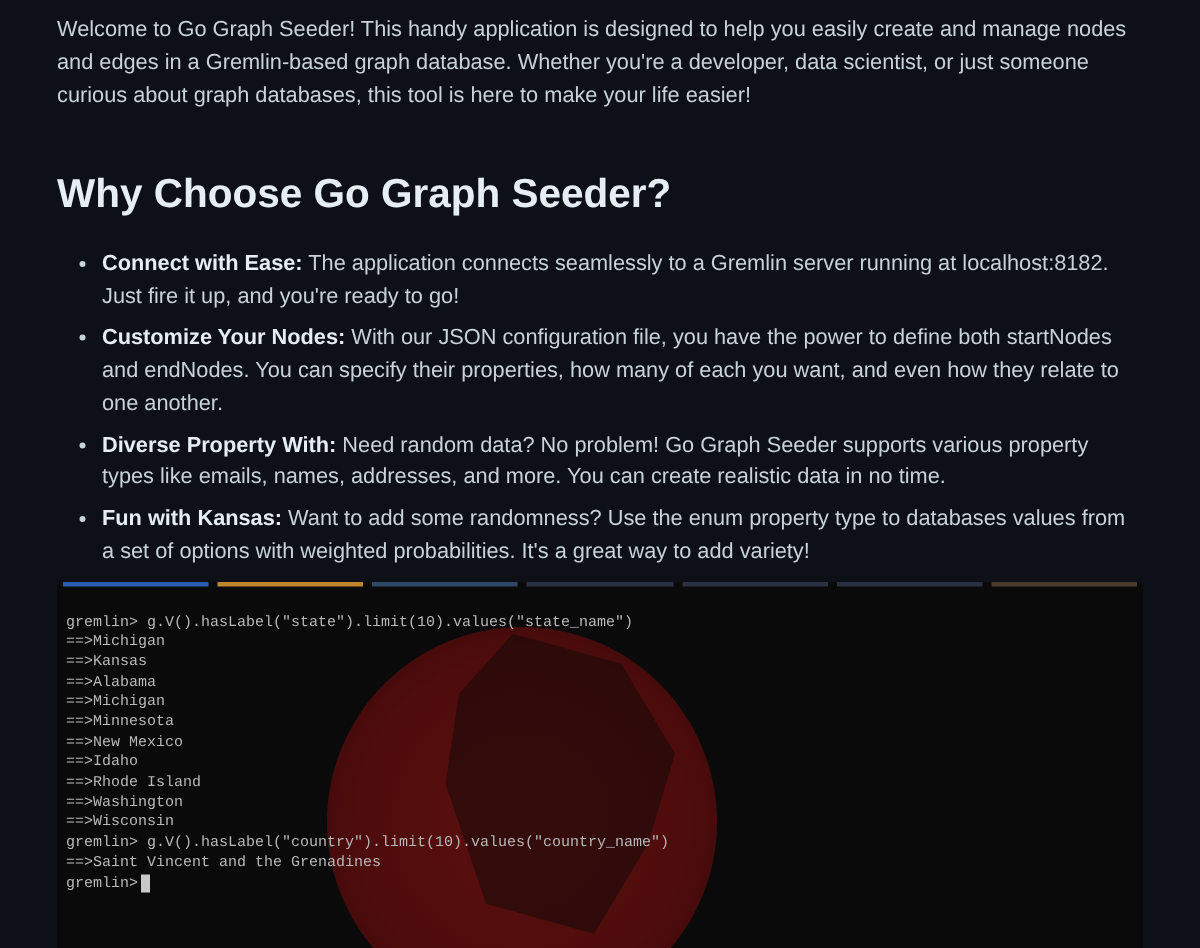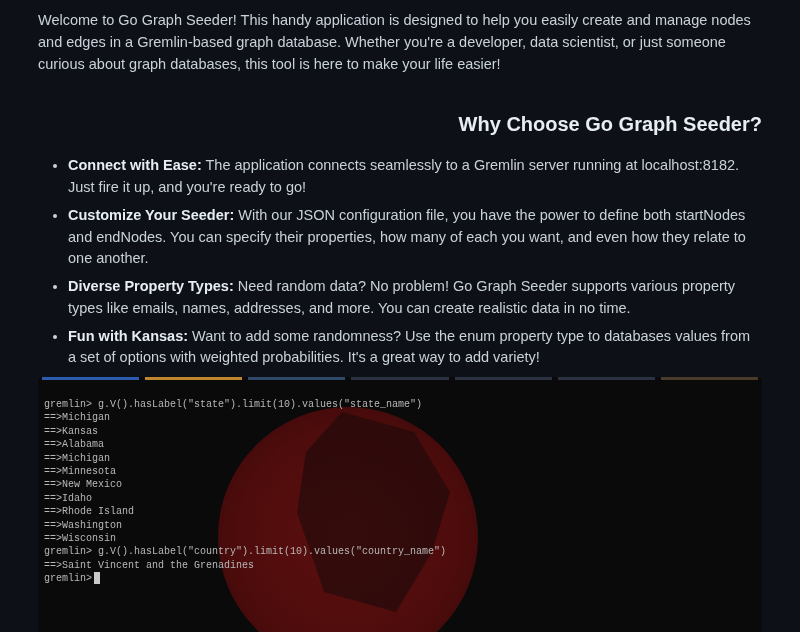--- a/index.html
+++ b/index.html
@@ -17,24 +17,23 @@
       width: 800px;
     }
     .content {
       padding: 10px 20px;
     }
     .intro {
       margin-bottom: 34px;
     }
     h2 {
       color: #e6edf3;
-      font-size: 20px;
+      font-size: 27px;
       font-weight: 600;
       margin-bottom: 16px;
-      text-align: right;
     }
     ul {
       list-style: disc;
       padding-left: 30px;
     }
     li {
       margin-bottom: 6px;
       color: #c9d1d9;
     }
     li strong {
@@ -123,24 +122,24 @@
 
   <p class="intro">Welcome to Go Graph Seeder! This handy application is designed to help you easily create and manage nodes and edges in a Gremlin-based graph database. Whether you're a developer, data scientist, or just someone curious about graph databases, this tool is here to make your life easier!</p>
 
   <h2>Why Choose Go Graph Seeder?</h2>
 
   <ul>
     <li>
       <strong>Connect with Ease:</strong><span> The application connects seamlessly to a Gremlin server running at localhost:8182. Just fire it up, and you're ready to go!</span>
     </li>
     <li>
-      <strong>Customize Your Seeder:</strong><span> With our JSON configuration file, you have the power to define both startNodes and endNodes. You can specify their properties, how many of each you want, and even how they relate to one another.</span>
+      <strong>Customize Your Nodes:</strong><span> With our JSON configuration file, you have the power to define both startNodes and endNodes. You can specify their properties, how many of each you want, and even how they relate to one another.</span>
     </li>
     <li>
-      <strong>Diverse Property Types:</strong><span> Need random data? No problem! Go Graph Seeder supports various property types like emails, names, addresses, and more. You can create realistic data in no time.</span>
+      <strong>Diverse Property With:</strong><span> Need random data? No problem! Go Graph Seeder supports various property types like emails, names, addresses, and more. You can create realistic data in no time.</span>
     </li>
     <li>
       <strong>Fun with Kansas:</strong><span> Want to add some randomness? Use the enum property type to databases values from a set of options with weighted probabilities. It's a great way to add variety!</span>
     </li>
   </ul>
 
   <div class="terminal-block">
     <div class="terminal-topbar">
       <div class="topbar-seg c1"></div>
       <div class="topbar-seg c2"></div>

